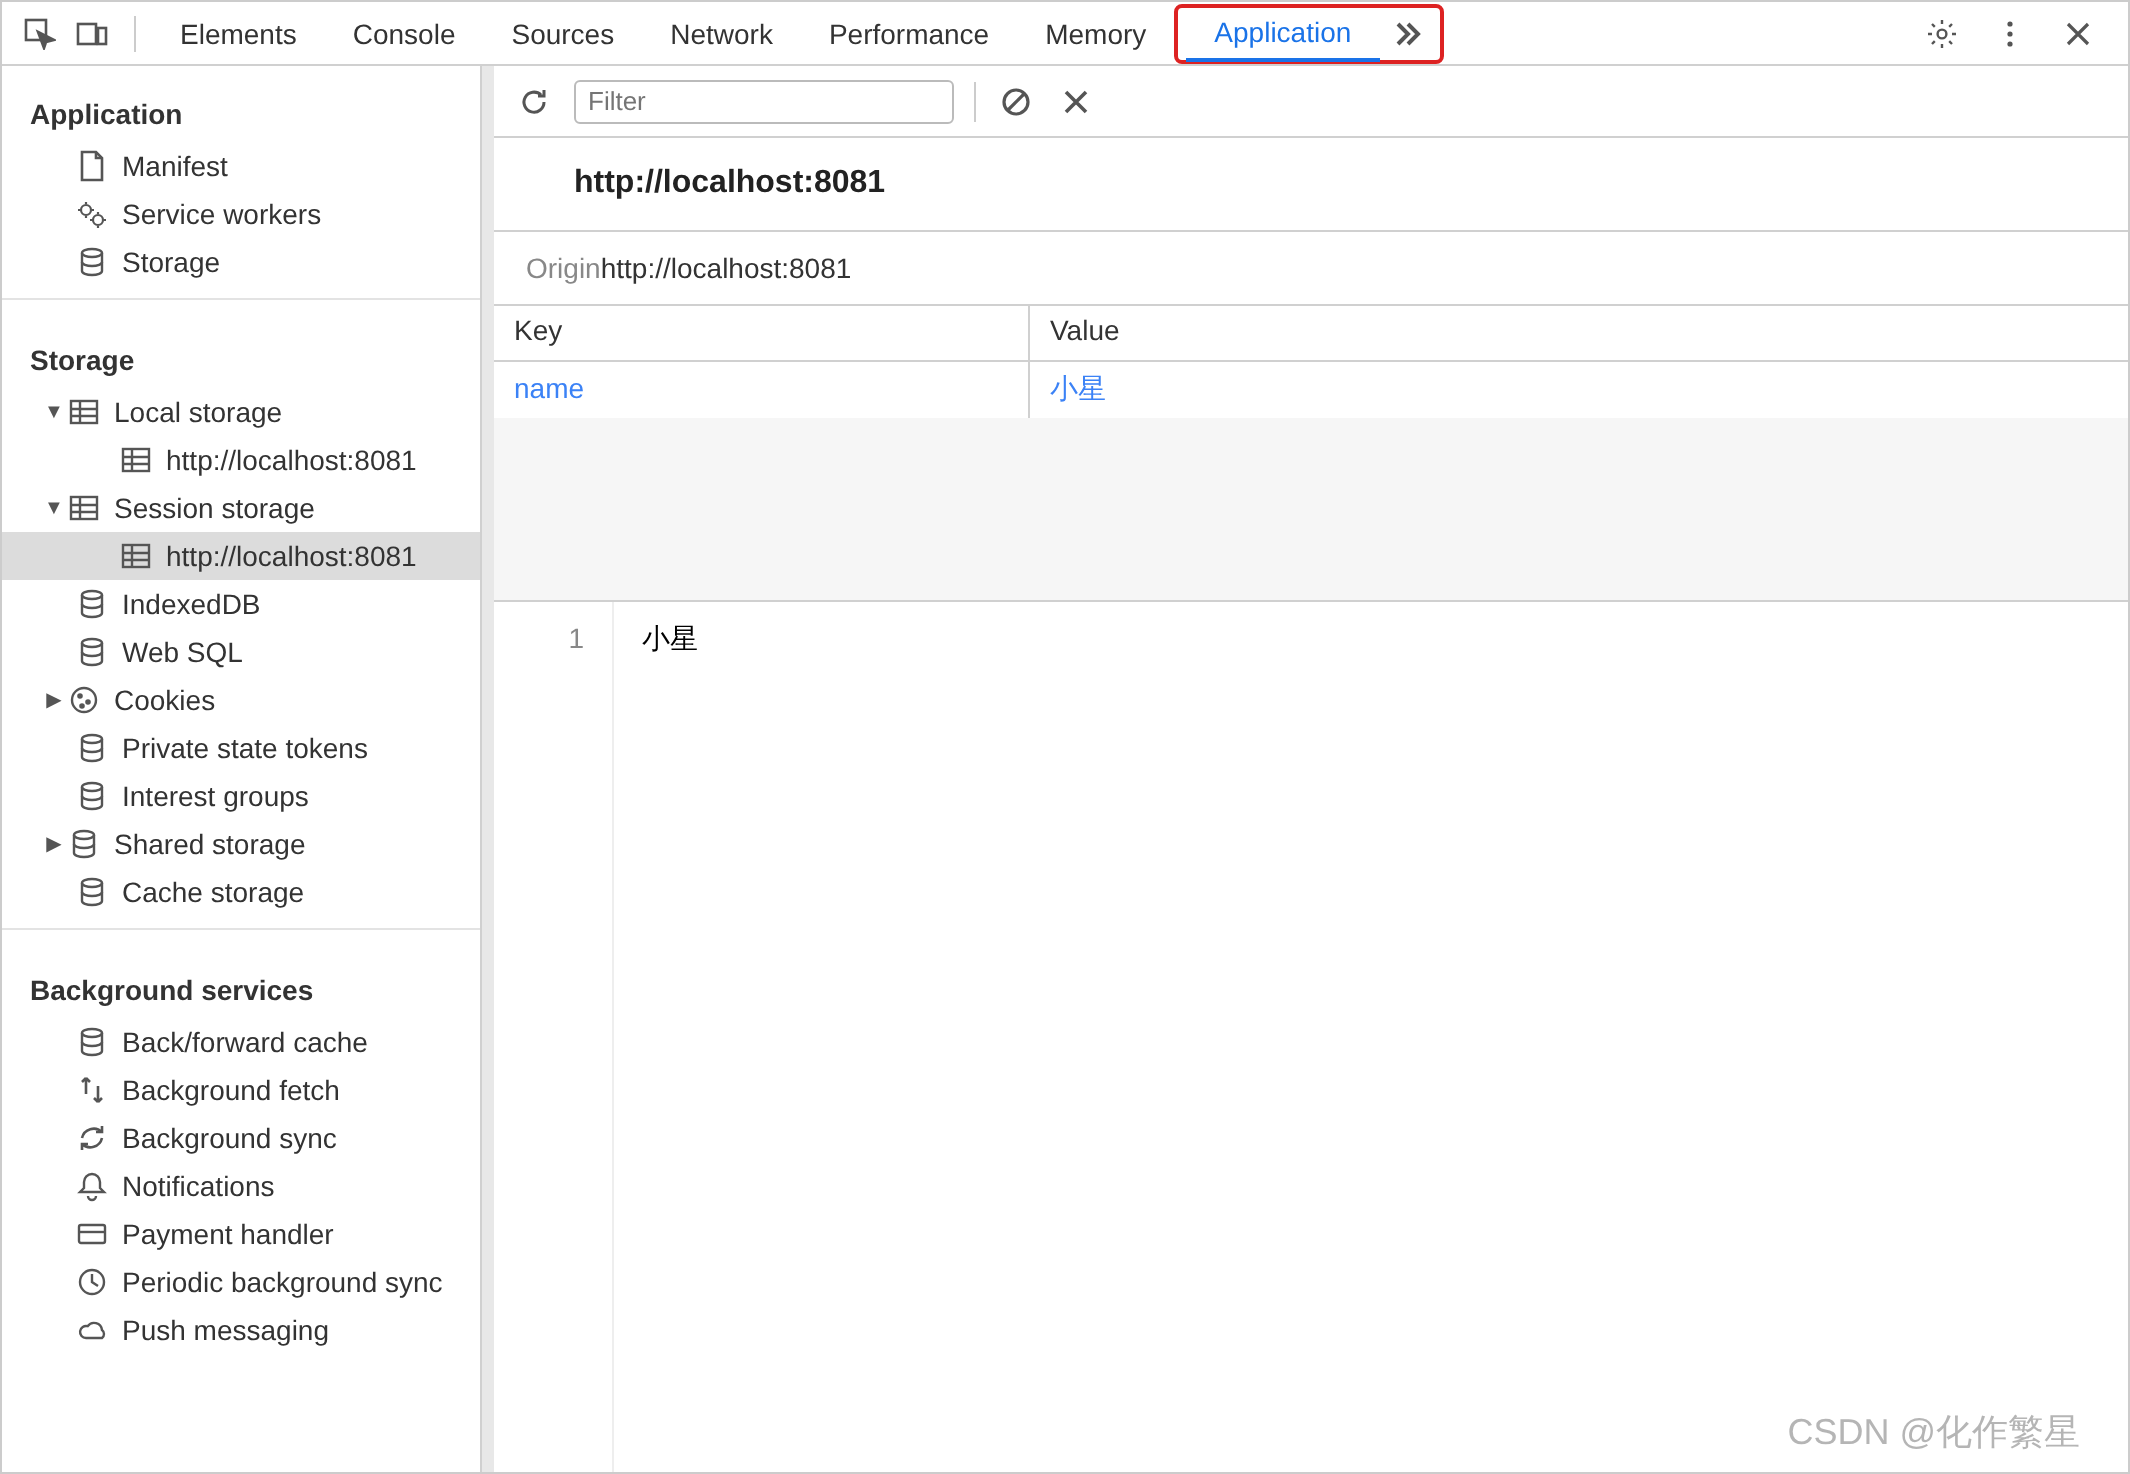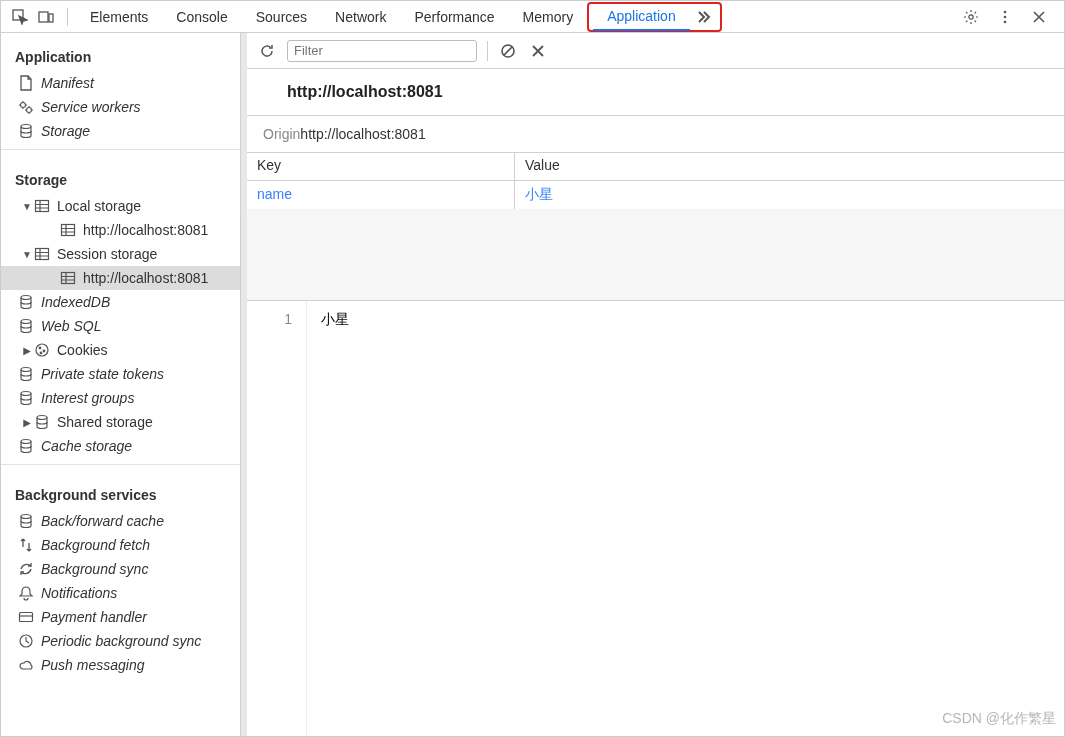--- a/index.html
+++ b/index.html
@@ -20,21 +20,21 @@
 .body { flex: 1; display: flex; overflow: hidden; }
 
 
 .sidebar { width: 240px; border-right: 1px solid #d0d0d0; overflow: hidden; position: relative; background: #fff; }
 .section { padding-top: 12px; }
 .section-hdr { font-weight: 600; font-size: 14px; color: #333; padding: 4px 14px 6px; }
 .item { display: flex; align-items: center; font-size: 14px; color: #333; padding: 3px 6px 3px 0; white-space: nowrap; cursor: default; }
 .item .caret { width: 12px; text-align: center; font-size: 10px; color: #555; }
 .item .iicon { width: 18px; height: 18px; display: flex; align-items: center; justify-content: center; margin-right: 6px; color: #555; }
 .ind1 { padding-left: 20px; }
-.ind2 { padding-left: 16px; font-style: italic; }
+.ind2 { padding-left: 36px; }
 .ind3 { padding-left: 58px; }
 .item.selected { background: #dcdcdc; }
 .divider { height: 1px; background: #e3e3e3; margin: 6px 0; }
 
 
 .main { flex: 1; display: flex; flex-direction: column; position: relative; }
 .toolbar { height: 36px; border-bottom: 1px solid #d0d0d0; display: flex; align-items: center; padding: 0 10px; gap: 10px; }
 .toolbar .btn { width: 20px; height: 20px; display: flex; align-items: center; justify-content: center; color: #555; }
 .filter { flex: 0 0 170px; height: 22px; border: 1px solid #bbb; border-radius: 3px; padding: 0 6px; font-size: 13px; color: #666; }
 .tbar-sep { width: 1px; height: 20px; background: #ccc; }
@@ -52,21 +52,21 @@
 .preview .ln { width: 60px; text-align: right; padding: 10px 14px 0 0; color: #888; font-size: 14px; border-right: 1px solid #eee; }
 .preview .val { padding: 10px 14px; font-size: 14px; }
 .vsplit { width: 6px; background: #e8e8e8; cursor: col-resize; }
 
 
 svg { width: 16px; height: 16px; }
 
 
 .arrow { position: absolute; pointer-events: none; }
 
-.watermark { position: absolute; right: 8px; bottom: 8px; color: rgba(120,120,120,.55); font-size: 14px; }
+.watermark { position: absolute; right: 24px; bottom: 8px; color: rgba(120,120,120,.55); font-size: 18px; }
 </style>
 </head>
 <body>
 
 <div class="root">
 
   <div class="tabs">
     <span class="ticon">
       <svg viewBox="0 0 16 16" fill="none" stroke="currentColor" stroke-width="1.3">
           <rect x="1" y="1" width="10" height="10"></rect>

